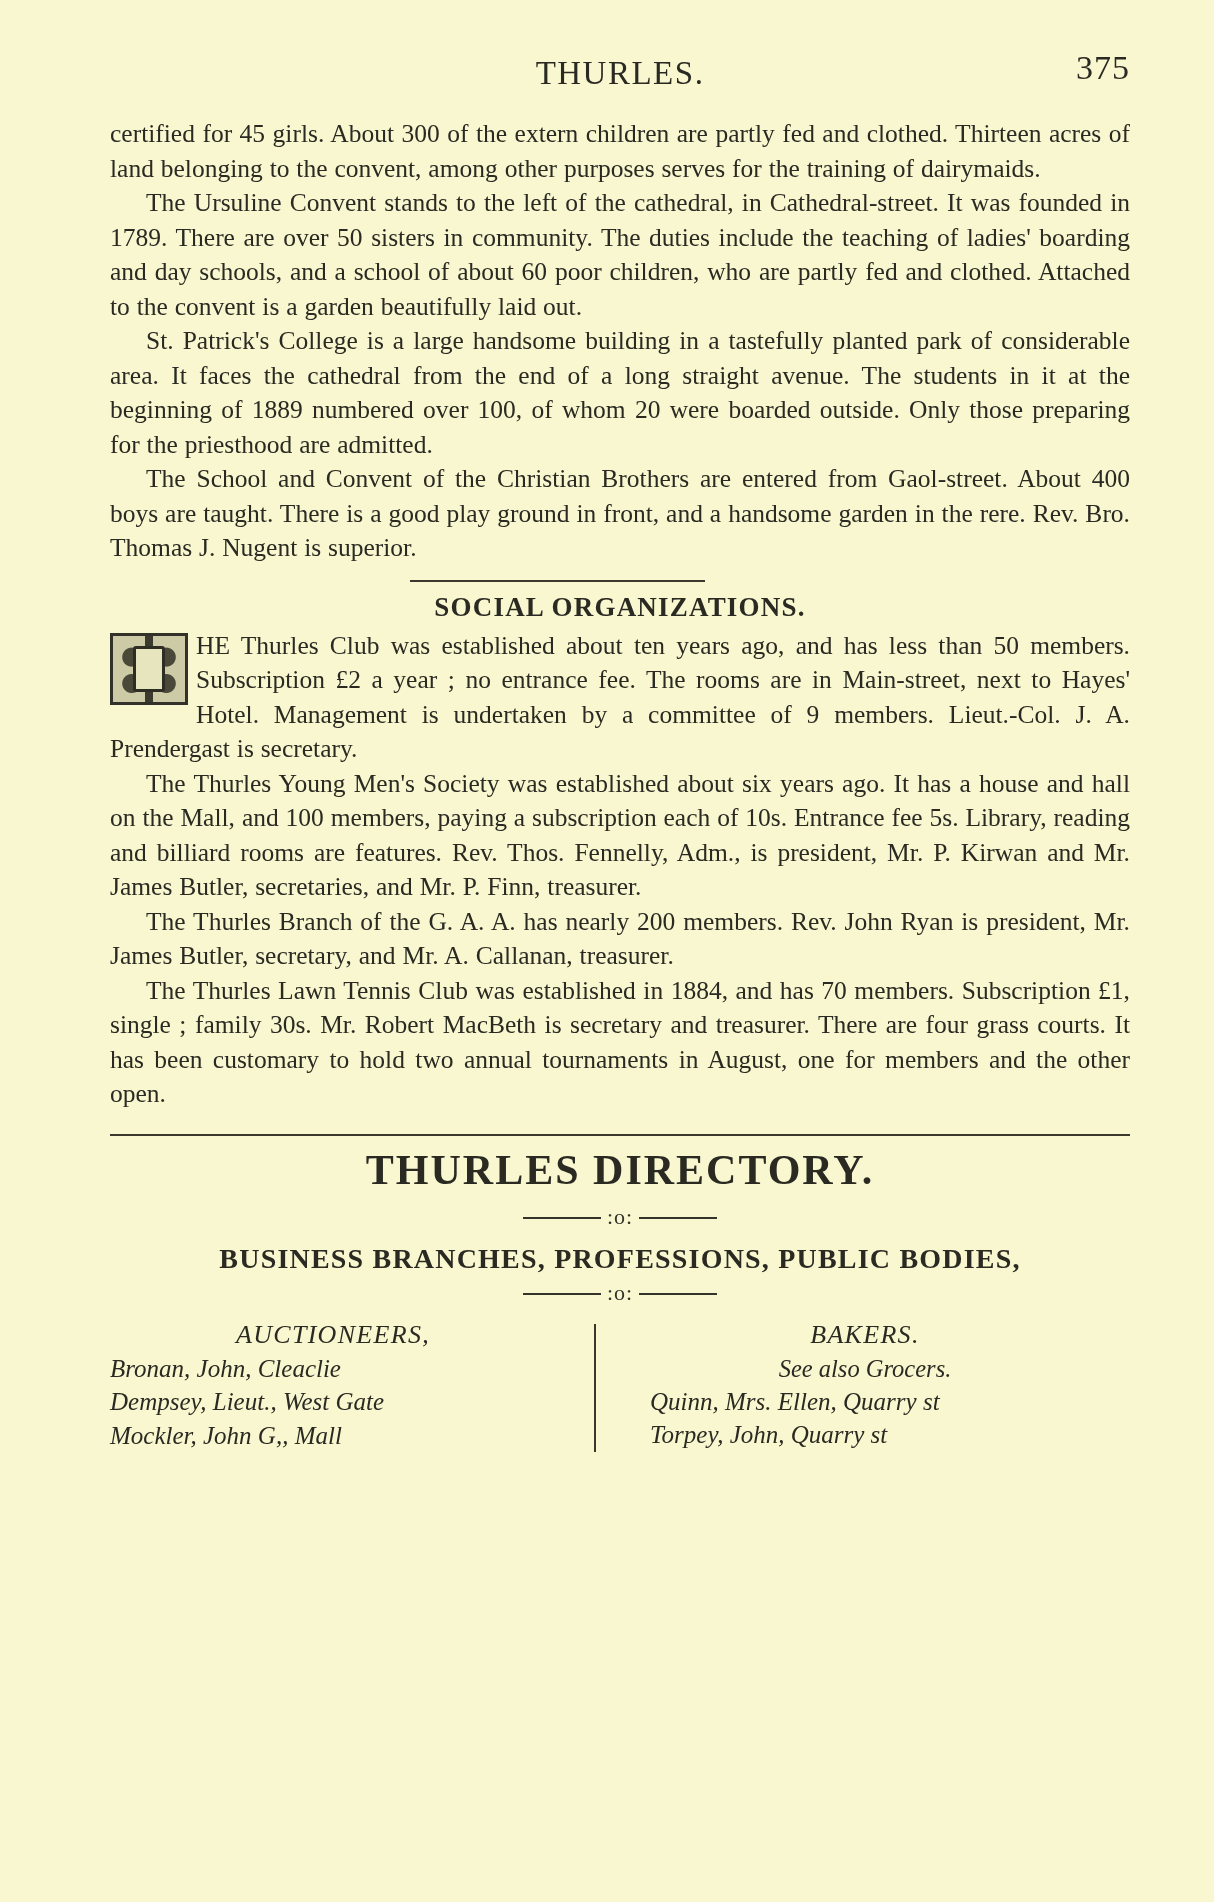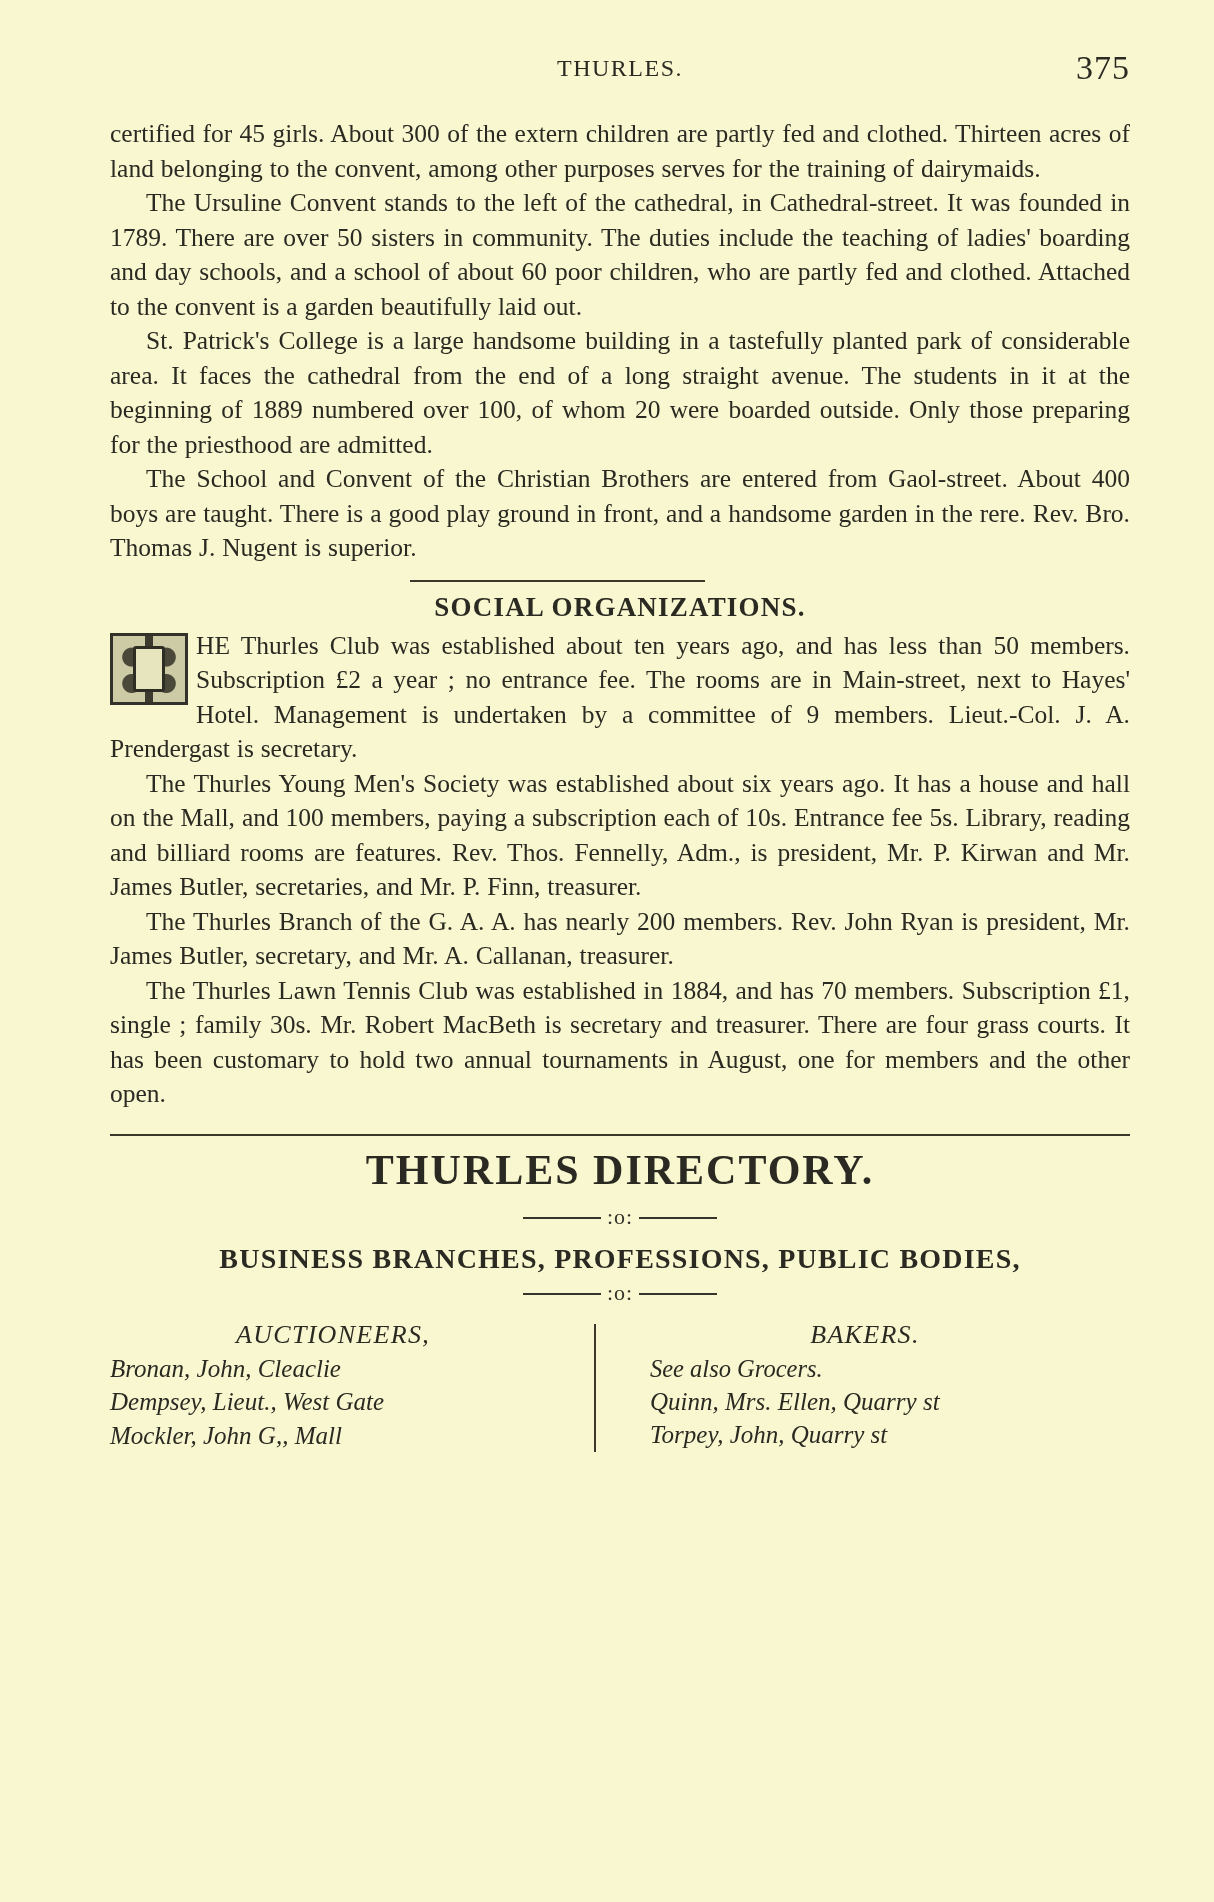--- a/index.html
+++ b/index.html
@@ -32,21 +32,21 @@
   }
   
   .runhead {
     display: flex;
     align-items: baseline;
     justify-content: center;
     position: relative;
     height: 46px;
   }
   .runhead .title {
-    font-size: 24px;
+    font-size: 33px;
     letter-spacing: 1.5px;
     font-variant: small-caps;
     text-transform: uppercase;
   }
   .runhead .folio {
     position: absolute;
     right: 0;
     top: -6px;
     font-size: 34px;
     letter-spacing: 1px;
@@ -171,20 +171,21 @@
     margin: 4px 14px 0 14px;
     align-self: stretch;
   }
   .cat-head {
     text-align: center;
     font-size: 26px;
     letter-spacing: 1.3px;
     margin: 0 0 2px 0;
   }
   .cat-note {
+    text-align: center;
     font-size: 24.5px;
     margin: 0;
     line-height: 33px;
   }
   .entry {
     font-size: 25px;
     line-height: 33.5px;
     margin: 0;
     white-space: nowrap;
   }

